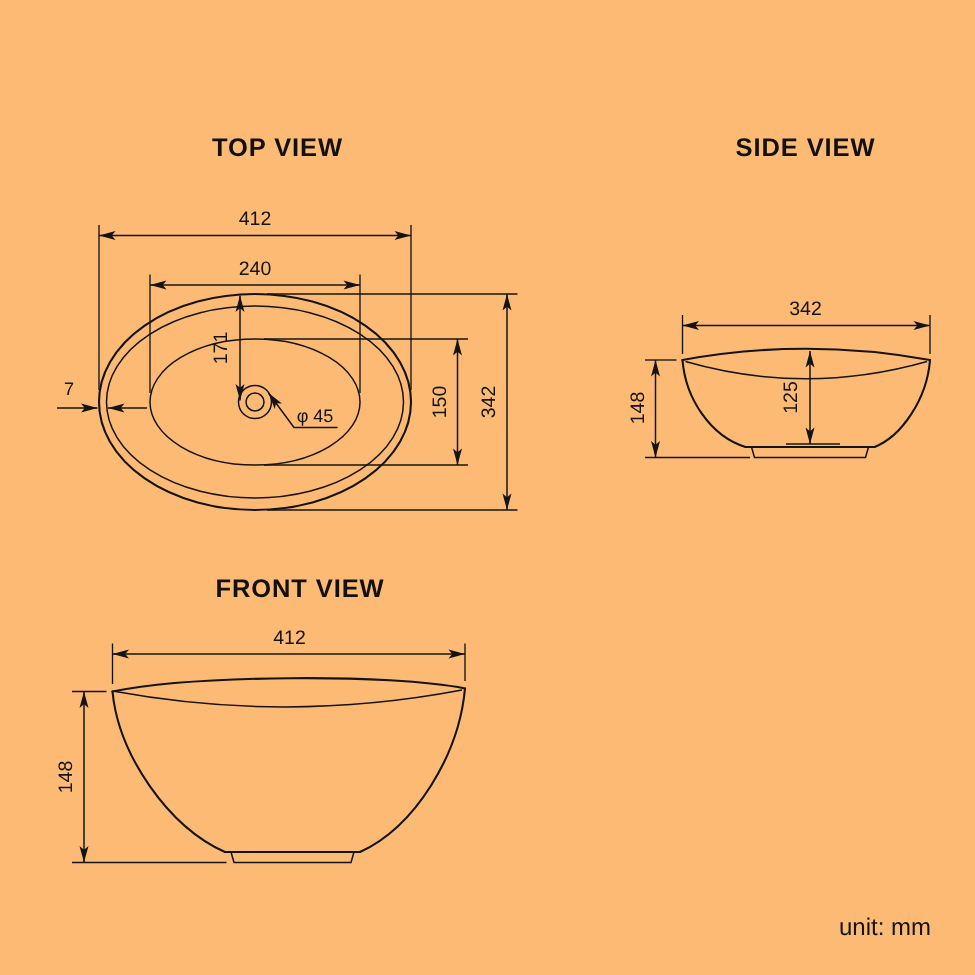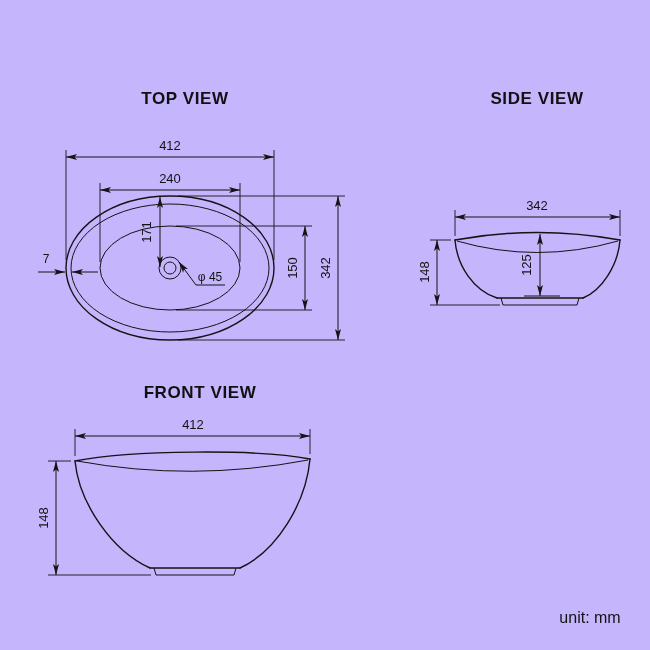--- a/index.html
+++ b/index.html
@@ -1,17 +1,17 @@
 <!DOCTYPE html>
 <html><head>
 <meta charset="utf-8">
 <style>
   html,body{margin:0;padding:0;background:#ffffff;}
   .canvas{
-    position:relative;width:650px;height:650px;background:#c4b5fd;
+    position:relative;width:650px;height:650px;background:#fdba74;
     font-family:"Liberation Sans",sans-serif;overflow:hidden;
   }
   svg{display:block;}
   .outline{fill:none;stroke:#141414;stroke-width:1.4;stroke-linecap:round;}
   .thin{fill:none;stroke:#141414;stroke-width:1;}
   .ext{fill:none;stroke:#141414;stroke-width:0.9;}
   .dimtext{font-size:13px;fill:#141414;}
   .smalltext{font-size:12px;fill:#141414;}
   .title{font-size:17px;font-weight:bold;fill:#111;letter-spacing:.6px;}
   .unit{font-size:16px;fill:#141414;}

